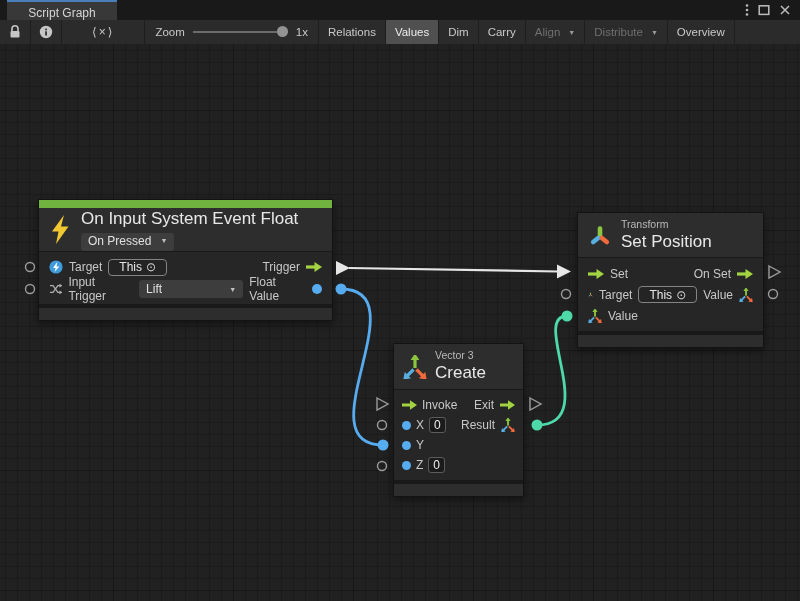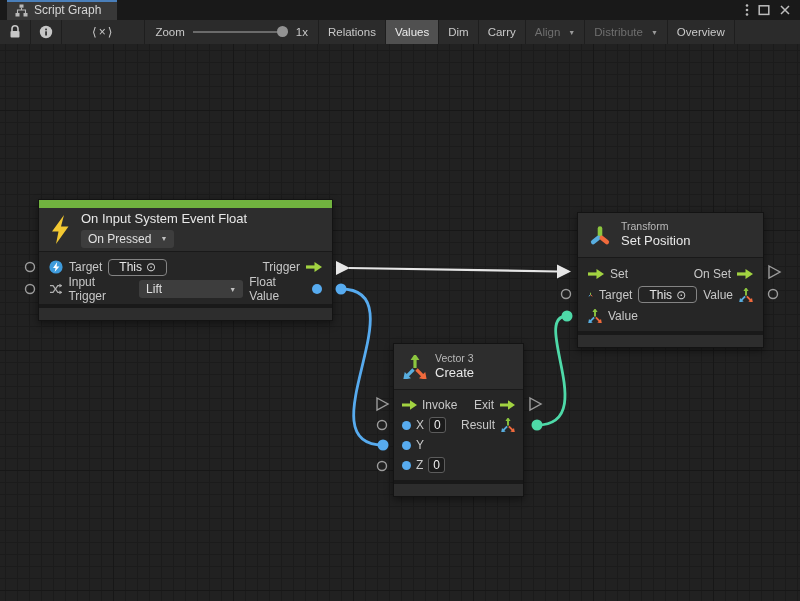--- a/index.html
+++ b/index.html
@@ -2,21 +2,21 @@
 <html><head>
 <meta charset="utf-8">
 <style>
   html,body{margin:0;padding:0;background:#111;}
   body{width:800px;height:601px;overflow:hidden;font-family:"Liberation Sans",sans-serif;}
   .window{position:relative;width:800px;height:601px;background:#212121;}
 
   
   .tabbar{height:20px;background:#191919;display:flex;align-items:stretch;}
   .tab{margin-left:7px;width:110px;background:#383838;display:flex;align-items:center;gap:6px;
-       padding:0 8px;position:relative;box-sizing:border-box;}
+       padding:0 8px;position:relative;box-sizing:border-box;flex-direction:column;}
   .tab::before{content:"";position:absolute;top:0;left:0;right:0;height:2px;background:#4A7FBA;}
   .tab-label{font-size:12px;color:#d6d6d6;white-space:nowrap;}
   .winbtns{margin-left:auto;display:flex;align-items:center;gap:9px;padding-right:9px;}
   .winbtn{display:flex;align-items:center;justify-content:center;}
 
   
   .toolbar{height:24px;background:#2b2b2b;display:flex;align-items:stretch;
            font-size:11.5px;color:#c9c9c9;}
   .tbtn{display:flex;align-items:center;padding:0 9px;gap:5px;white-space:nowrap;}
   .tbtn.icon-only{padding:0 7px;}
@@ -44,21 +44,21 @@
   .wires{position:absolute;top:0;left:0;pointer-events:none;}
 
   
   .node{position:absolute;background:#191919;border:1px solid #131313;box-sizing:border-box;
         box-shadow:0 3px 8px rgba(0,0,0,.45);}
   .selbar{height:8px;background:#71B33F;}
   .nhead{display:flex;align-items:center;gap:10px;padding:0 10px;background:#2d2d2d;
          border-bottom:1px solid #191919;}
   .htxt{display:flex;flex-direction:column;justify-content:center;line-height:1.25;}
   .htxt .small{font-size:10.5px;color:#b9b9b9;}
-  .htxt .big{font-size:13px;color:#e8e8e8;}
+  .htxt .big{font-size:17px;color:#e8e8e8;}
   .nbody{background:#262626;padding:5px 0;}
   .nfoot{height:12px;background:#2d2d2d;margin-top:3px;border-top:1px solid #191919;}
   .prow{display:flex;align-items:center;padding:0 10px;gap:6px;font-size:12px;color:#c8c8c8;}
   .r{margin-left:auto;display:flex;align-items:center;gap:6px;}
   .dot{width:10px;height:10px;border-radius:50%;background:#57ABEF;flex:0 0 auto;}
 
   .chip{display:inline-flex;align-items:center;gap:4px;border:1px solid #848484;border-radius:4px;
         background:#242424;padding:0 10px;height:17px;font-size:12px;color:#e6e6e6;box-sizing:border-box;}
   .chip .picker{font-size:12px;color:#cfcfcf;}
   .dd{display:inline-flex;align-items:center;background:#3d3d3d;border-radius:3px;height:18px;

